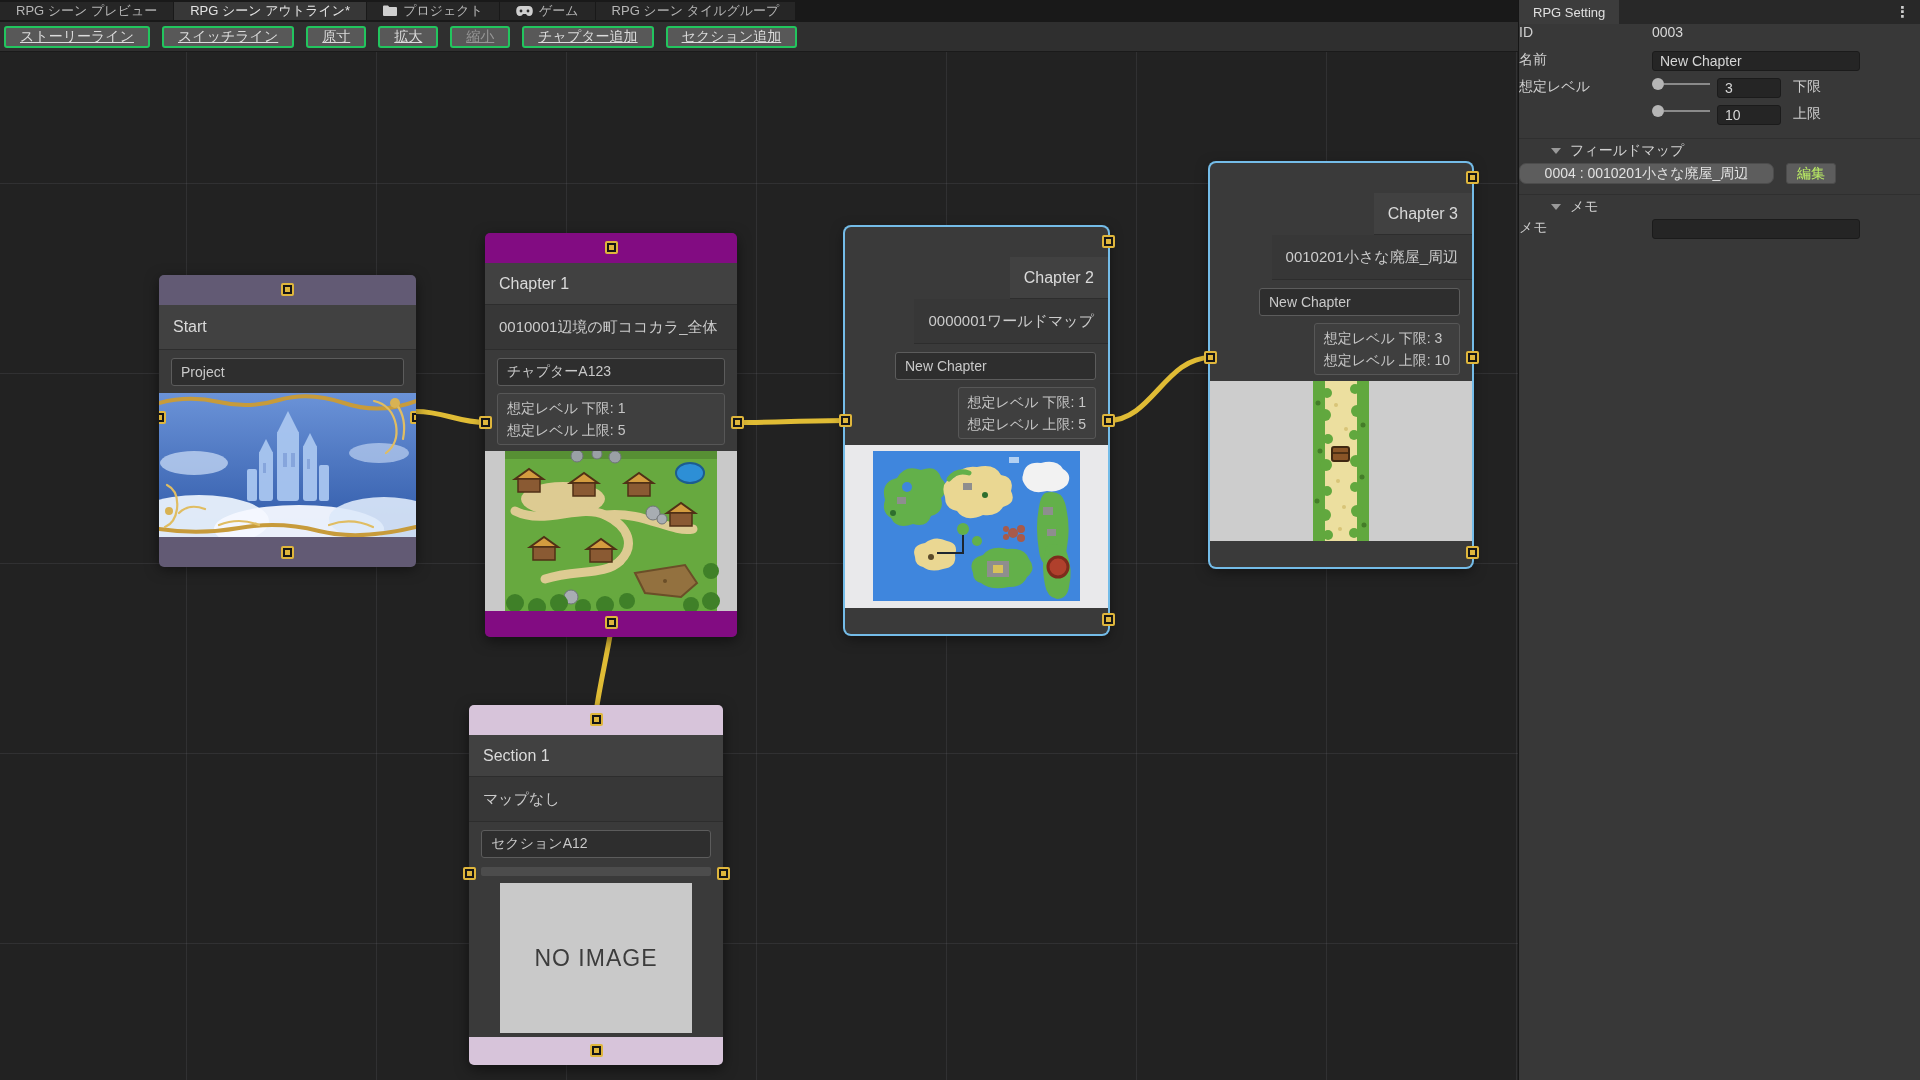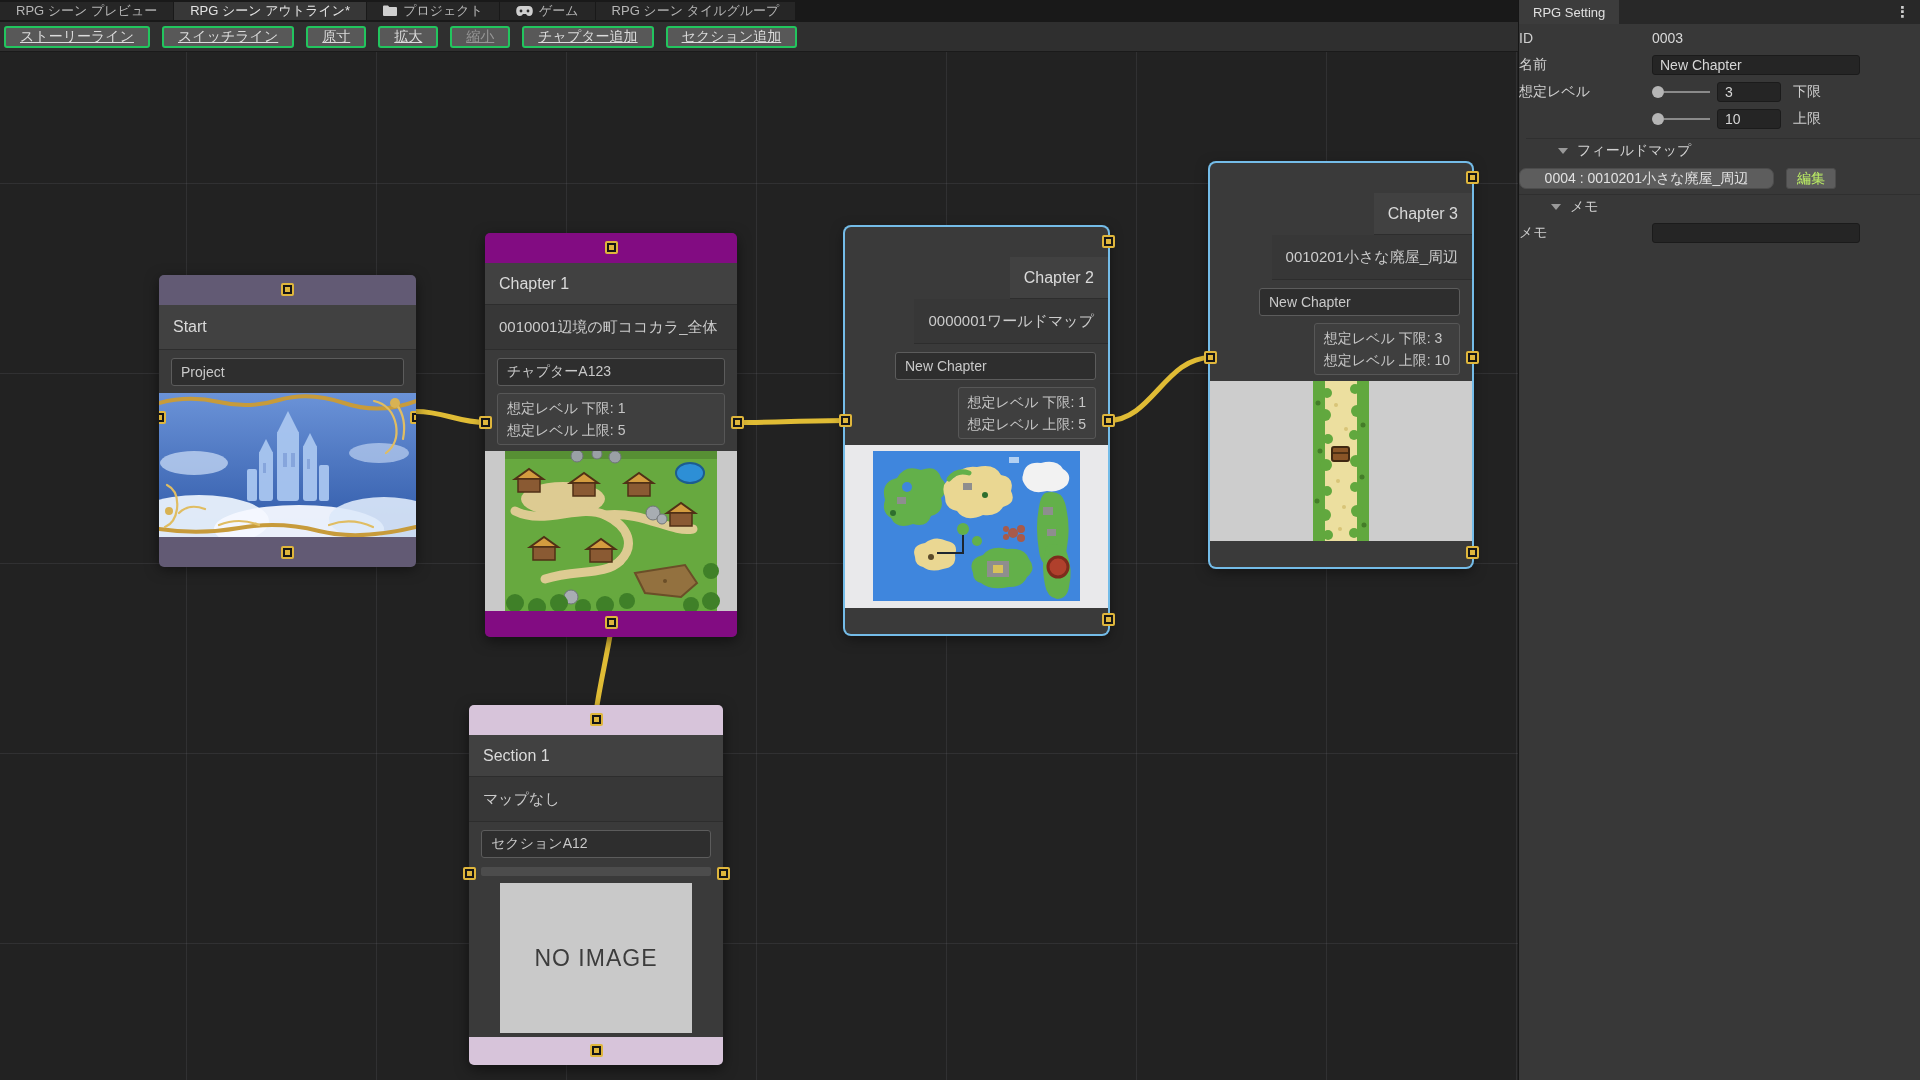--- a/index.html
+++ b/index.html
@@ -80,21 +80,21 @@
   .panel { position:absolute; left:1518px; top:0; width:402px; height:1080px;
            background:#383838; z-index:7; border-left:1px solid #161616; }
   .panel-tabbar { height:24px; background:#282828; position:relative; display:flex; }
   .panel-tab { background:#3c3c3c; color:#e0e0e0; font-size:13px; padding:0 14px;
                display:flex; align-items:center; }
   .panel-tabbar .kebab { right:2px; height:24px; }
   .foldout { height:25px; display:flex; align-items:center; gap:9px; padding-left:32px;
              color:#d2d2d2; font-size:14px; border-top:1px solid #2f2f2f; }
   .tri { width:0; height:0; border-left:5px solid transparent; border-right:5px solid transparent;
          border-top:6px solid #999; flex:none; }
-  .irow { min-height:27px; display:flex; align-items:center; 
+  .irow { min-height:27px; display:flex; align-items:flex-start; 
           color:#cfcfcf; font-size:14px; }
   .ilbl { width:133px; flex:none; }
   .ival { color:#d8d8d8; }
   .ifield { background:#252525; border:1px solid #1b1b1b; border-radius:3px;
             color:#d6d6d6; font-size:14px; height:20px; padding:0 7px; font-family:inherit; }
   .ifield.name, .ifield.memo { width:208px; }
   .ifield.small { width:64px; }
   .slider { width:58px; display:flex; align-items:center; flex:none; margin-right:7px; }
   .knob { width:12px; height:12px; border-radius:50%; background:#b5b5b5; flex:none; }
   .track { flex:1; height:2px; background:#8a8a8a; }
@@ -494,21 +494,21 @@
   <div class="irow">
     <span class="ilbl"></span>
     <div class="slider">
       <div class="knob"></div>
       <div class="track"></div>
     </div>
     <input class="ifield small" value="10" style="">
     <span class="suffix">上限</span>
   </div>
 
-  <div class="foldout" style="margin-top:6px;margin-left:7px;">
+  <div class="foldout" style="margin-top:6px;">
     <span class="tri"></span>
     <span>フィールドマップ</span>
   </div>
 
   <div class="irow" style="min-height:31px;">
     <button class="wide-btn">0004 : 0010201小さな廃屋_周辺</button>
     <button class="edit-btn">編集</button>
   </div>
 
   <div class="foldout">

